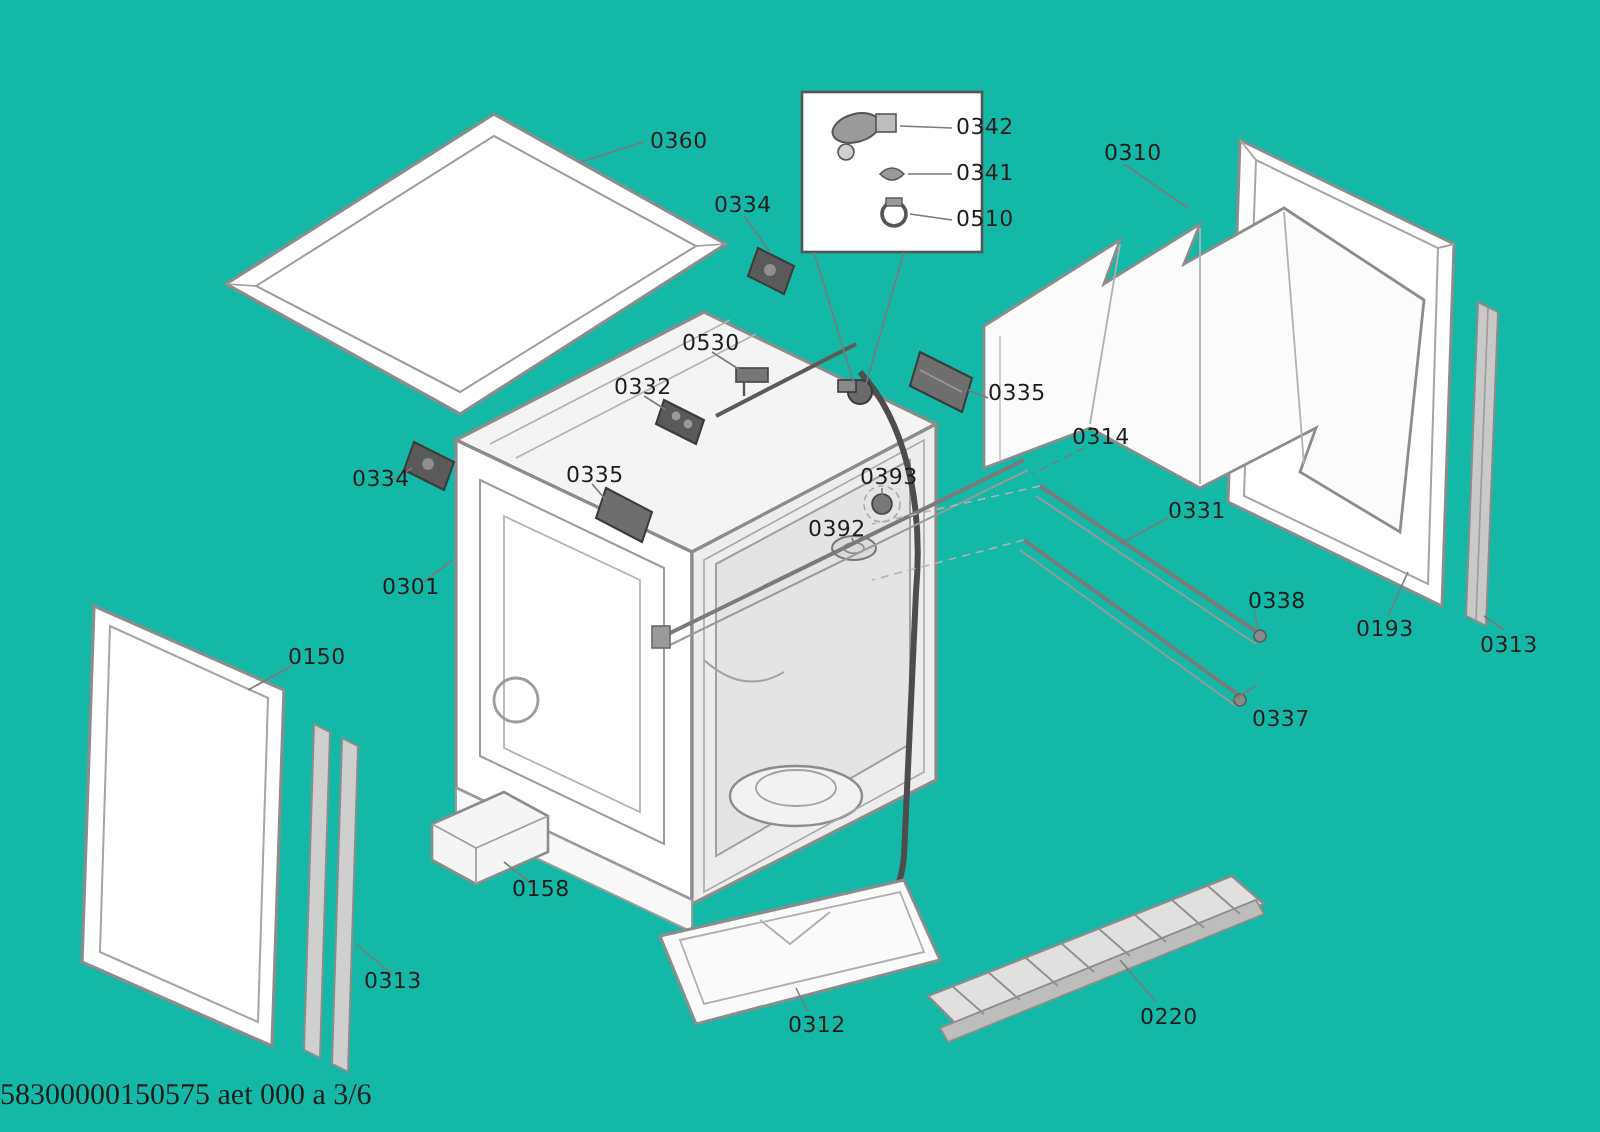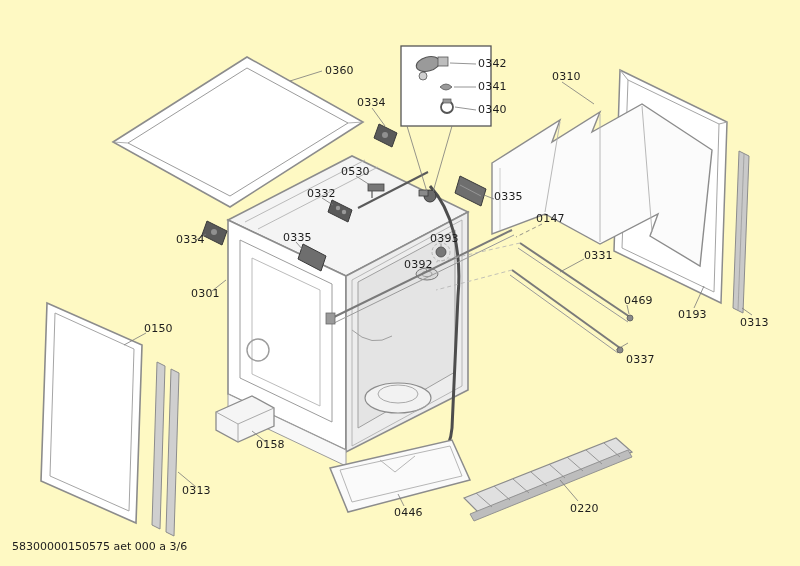--- a/index.html
+++ b/index.html
@@ -1,37 +1,38 @@
 <!DOCTYPE html>
 <html><head>
 <meta charset="utf-8">
 <style>
   html,body{margin:0;padding:0;background:#ffffff;}
   .canvas{
     position:relative;
     width:800px;
     height:566px;
-    background:#fef9c3;
+    background:#14b8a6;
     overflow:hidden;
     font-family:"DejaVu Sans", sans-serif;
   }
   .canvas svg{position:absolute;left:0;top:0;}
   .lbl{
     position:absolute;
     font-size:11px;
     color:#1c1c1c;
     letter-spacing:0.2px;
     white-space:nowrap;
   }
   .footer{
     position:absolute;
-    left:12px;
+    left:0;
     top:540px;
-    font-size:11px;
+    font-size:15px;
     color:#1c1c1c;
+    font-family:Liberation Serif, serif;
   }
 </style>
 </head>
 <body>
 
 <div class="canvas">
 
   <svg width="800" height="566" viewBox="0 0 800 566">
 
     <g>
@@ -211,37 +212,37 @@
       <line x1="266" y1="442" x2="252" y2="431"></line>
       <line x1="196" y1="487" x2="178" y2="472"></line>
       <line x1="404" y1="506" x2="398" y2="494"></line>
       <line x1="578" y1="501" x2="560" y2="480"></line>
     </g>
   </svg>
 
   <div class="lbl" style="left:325px;top:64px">0360</div>
   <div class="lbl" style="left:478px;top:57px">0342</div>
   <div class="lbl" style="left:478px;top:80px">0341</div>
-  <div class="lbl" style="left:478px;top:103px">0340</div>
+  <div class="lbl" style="left:478px;top:103px">0510</div>
   <div class="lbl" style="left:357px;top:96px">0334</div>
   <div class="lbl" style="left:552px;top:70px">0310</div>
   <div class="lbl" style="left:341px;top:165px">0530</div>
   <div class="lbl" style="left:307px;top:187px">0332</div>
   <div class="lbl" style="left:494px;top:190px">0335</div>
-  <div class="lbl" style="left:536px;top:212px">0147</div>
+  <div class="lbl" style="left:536px;top:212px">0314</div>
   <div class="lbl" style="left:176px;top:233px">0334</div>
   <div class="lbl" style="left:283px;top:231px">0335</div>
   <div class="lbl" style="left:430px;top:232px">0393</div>
   <div class="lbl" style="left:584px;top:249px">0331</div>
   <div class="lbl" style="left:404px;top:258px">0392</div>
   <div class="lbl" style="left:191px;top:287px">0301</div>
-  <div class="lbl" style="left:624px;top:294px">0469</div>
+  <div class="lbl" style="left:624px;top:294px">0338</div>
   <div class="lbl" style="left:144px;top:322px">0150</div>
   <div class="lbl" style="left:678px;top:308px">0193</div>
   <div class="lbl" style="left:740px;top:316px">0313</div>
   <div class="lbl" style="left:626px;top:353px">0337</div>
   <div class="lbl" style="left:256px;top:438px">0158</div>
   <div class="lbl" style="left:182px;top:484px">0313</div>
-  <div class="lbl" style="left:394px;top:506px">0446</div>
+  <div class="lbl" style="left:394px;top:506px">0312</div>
   <div class="lbl" style="left:570px;top:502px">0220</div>
 
   <div class="footer">58300000150575 aet 000 a 3/6</div>
 </div>
 
 </body></html>

